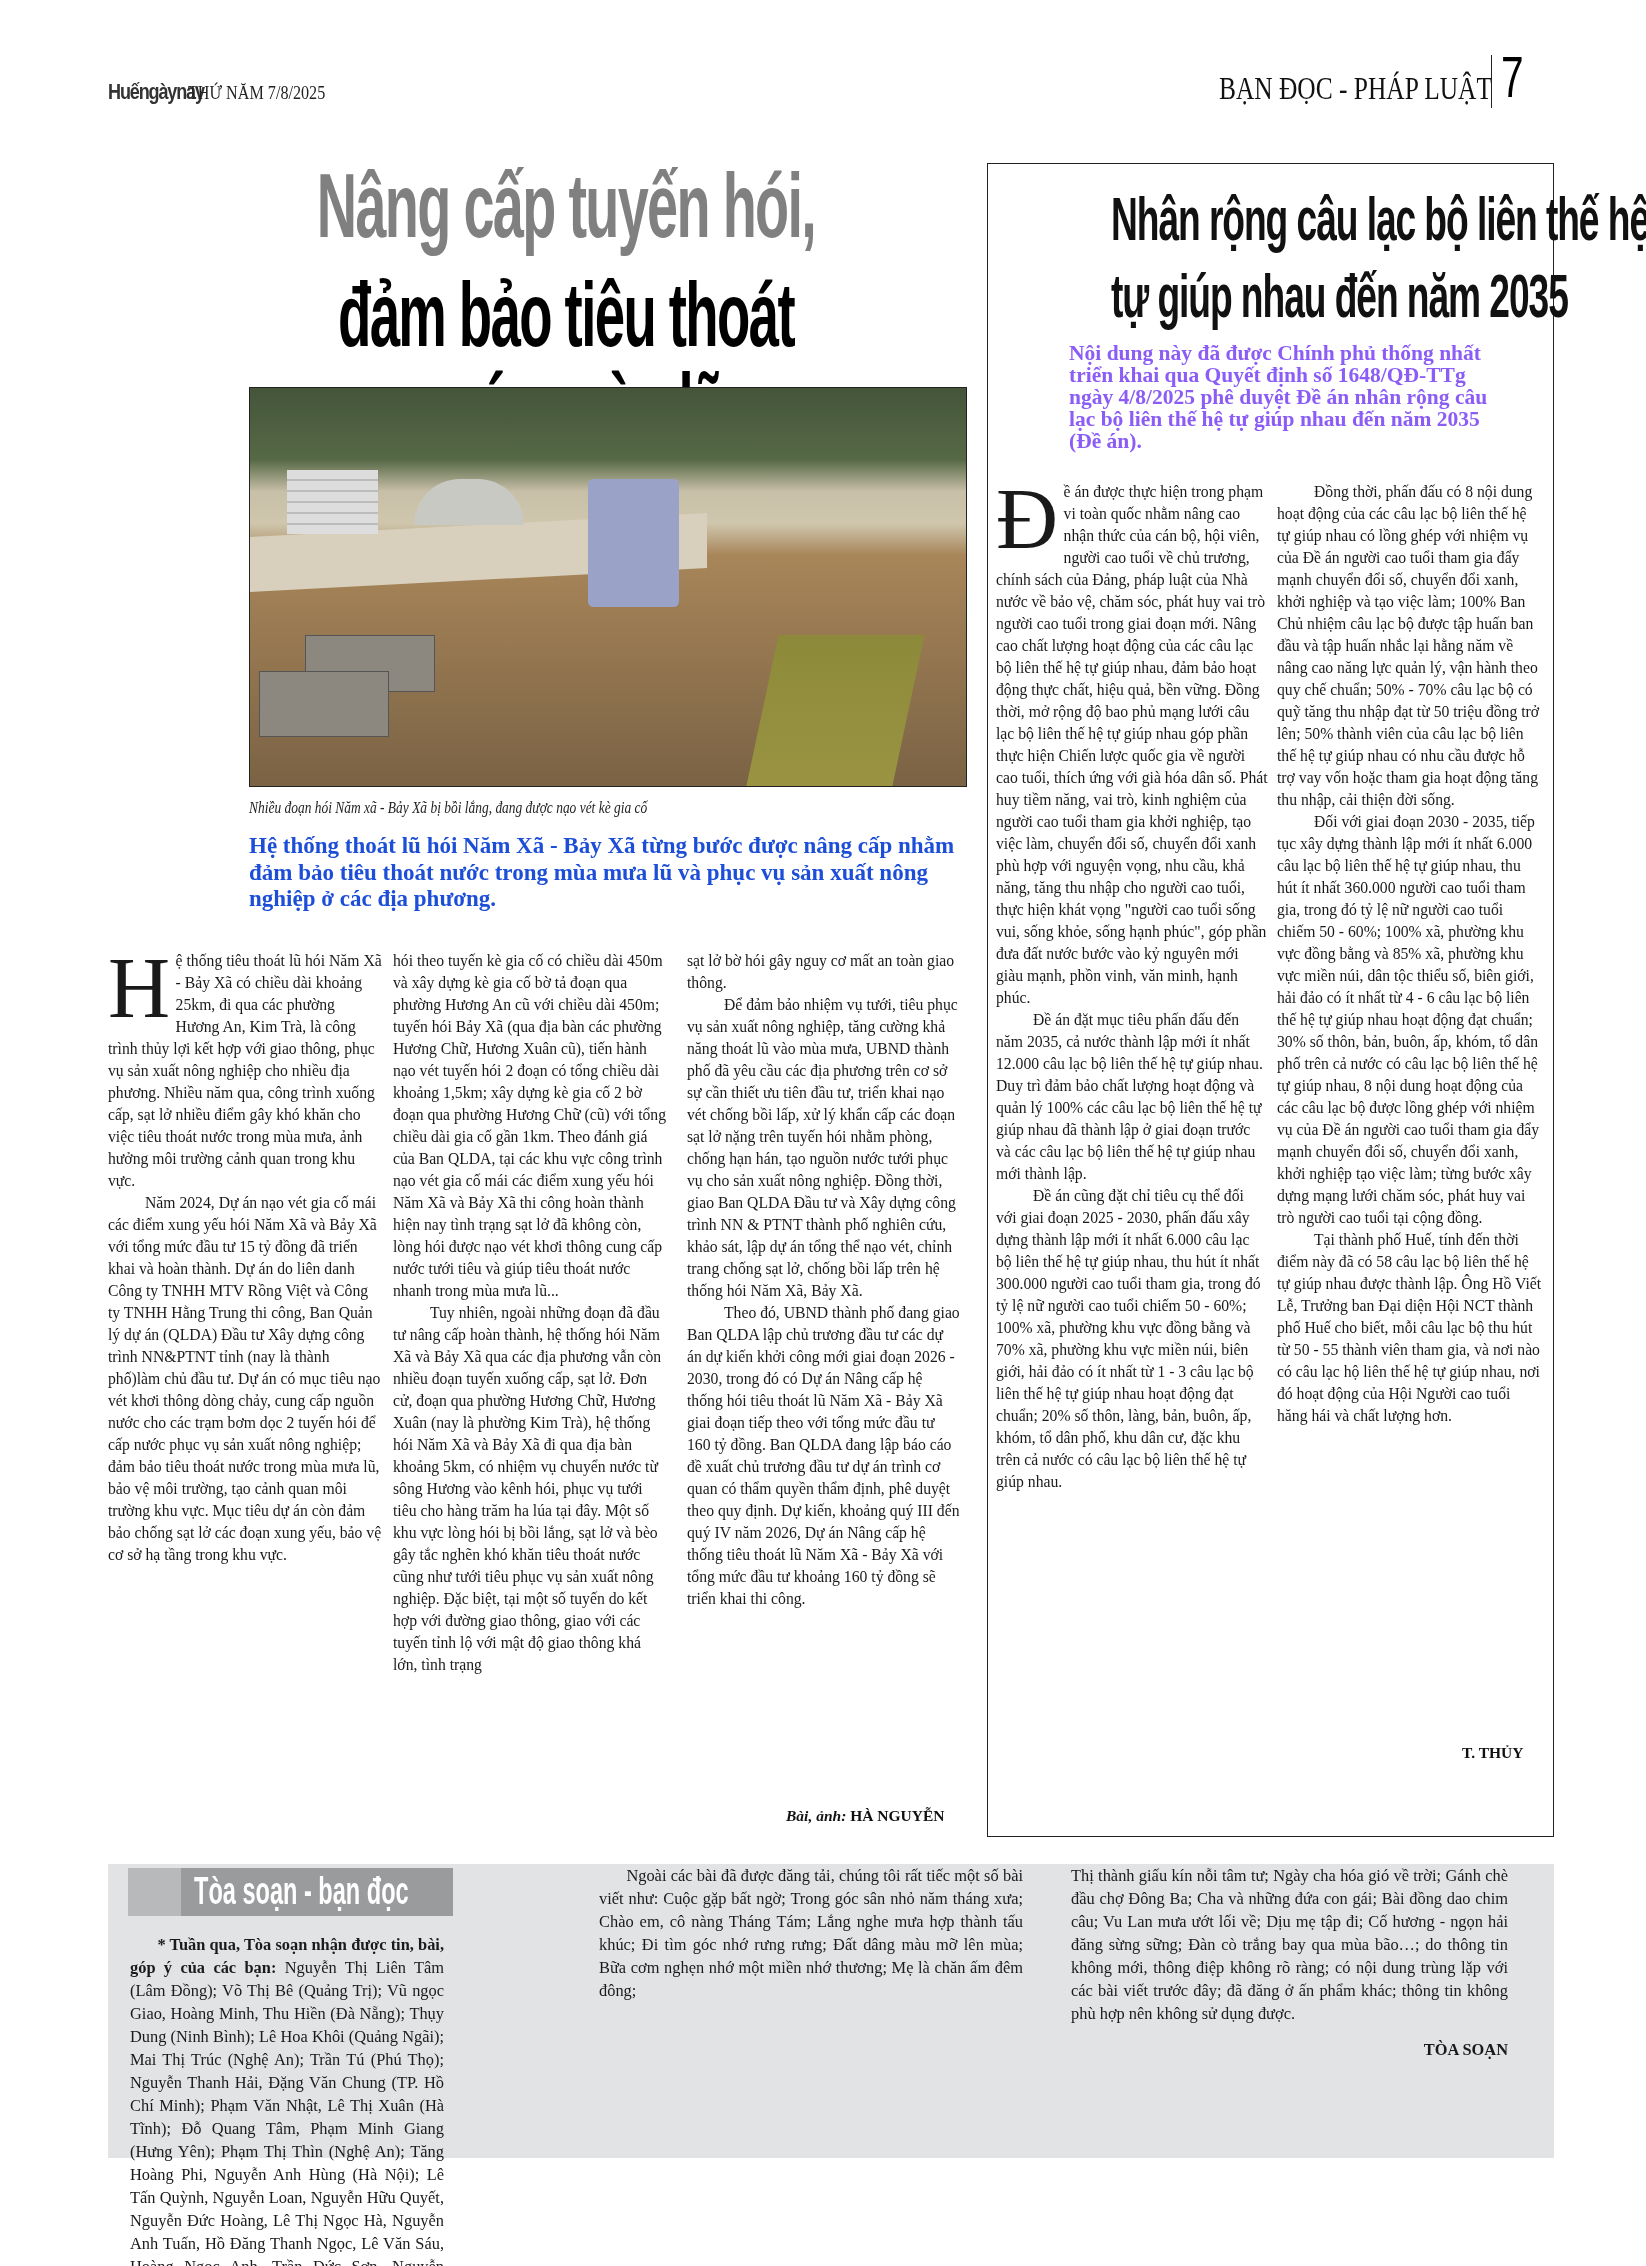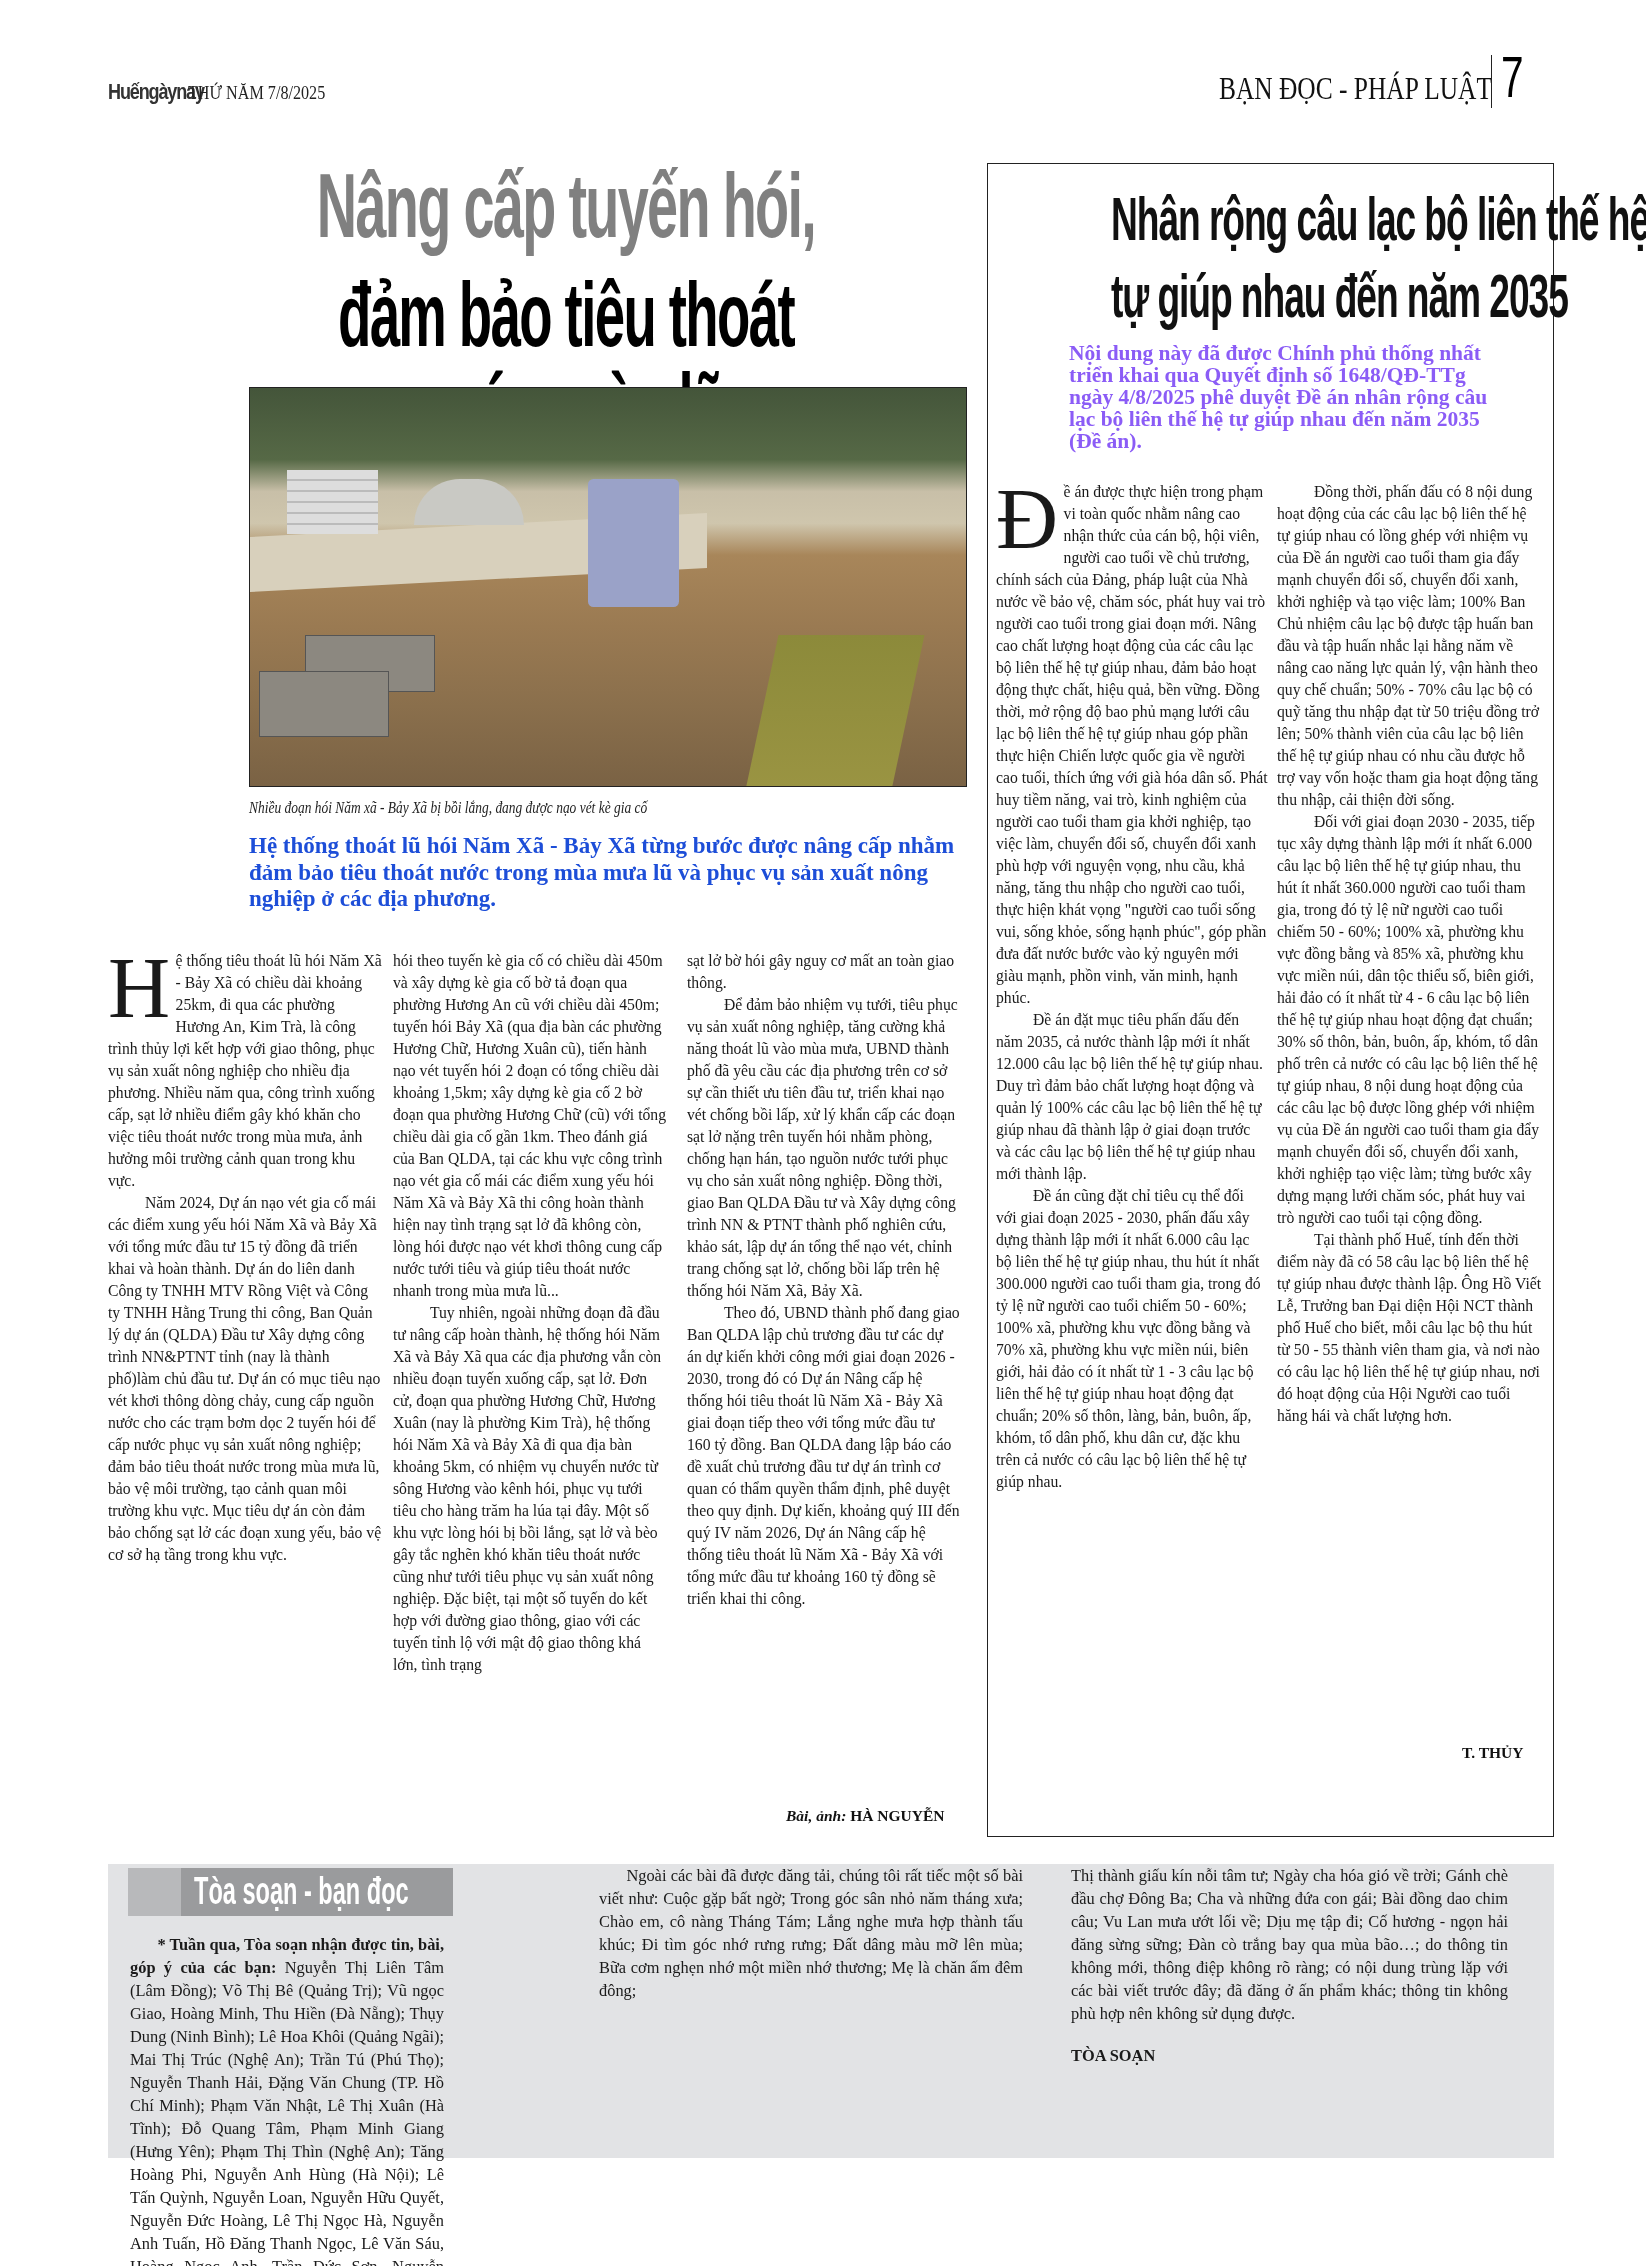--- a/index.html
+++ b/index.html
@@ -51,21 +51,21 @@
   
   .panel{left:108px;top:1864px;width:1446px;height:294px;background:#e2e3e5;}
   .tag{left:128px;top:1868px;width:325px;height:48px;background:#9a9b9d;}
   .tag-light{left:128px;top:1868px;width:53px;height:48px;background:#b8b9bb;}
   .tag-text{left:194px;top:1869px;font-family:"Liberation Sans",sans-serif;font-weight:bold;color:#fff;font-size:38px;line-height:44px;transform:scaleX(0.62);transform-origin:left;white-space:nowrap;}
   .pcol{position:absolute;font-size:16.4px;line-height:23px;color:#1a1a1a;text-align:justify;}
   .pcol p{margin:0;text-indent:27.4px;}
   .p1{left:130px;top:1933px;width:314px;}
   .p2{left:599px;top:1864px;width:424px;}
   .p3{left:1071px;top:1864px;width:437px;}
-  .sign{font-weight:bold;margin-top:19px;}
+  .sign{text-align:right;font-weight:bold;margin-top:13px;}
 </style>
 </head>
 <body>
 
 <div class="abs brand">Huếngàynay</div>
 <div class="abs date">THỨ NĂM 7/8/2025</div>
 <div class="abs section">BẠN ĐỌC - PHÁP LUẬT</div>
 <div class="abs pg-sep"></div>
 <div class="abs pgnum">7</div>
 

